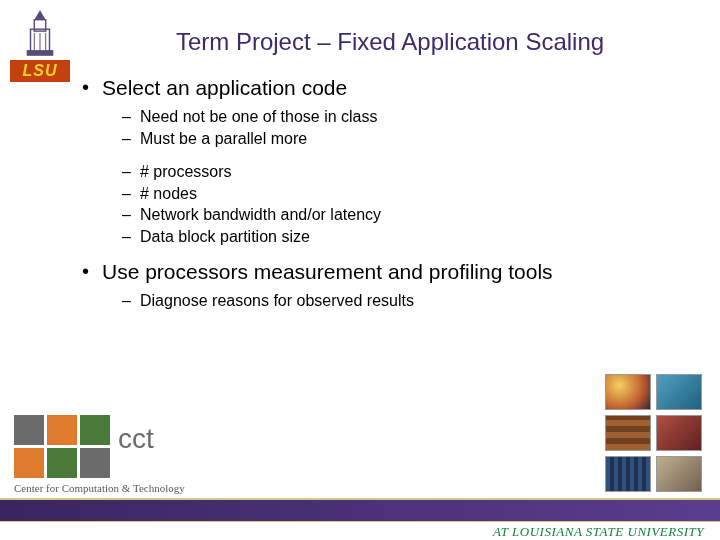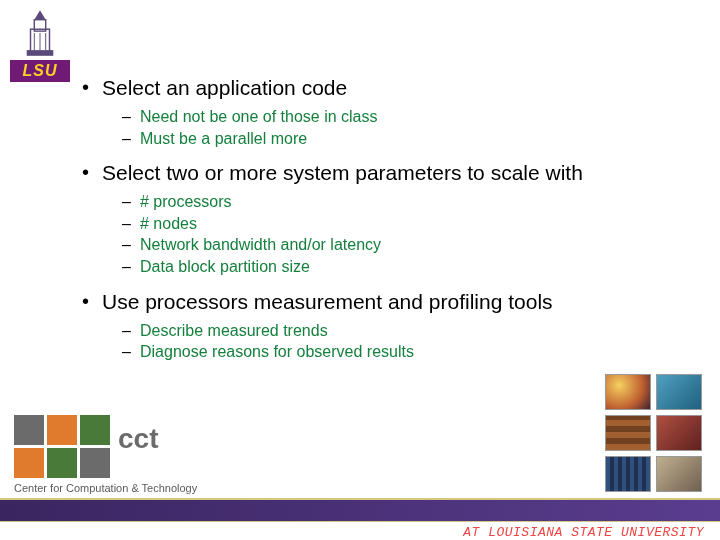--- a/index.html
+++ b/index.html
@@ -23,21 +23,21 @@
     width: 60px;
   }
   .tower {
     width: 38px;
     height: 50px;
     margin: 0 auto 2px;
     position: relative;
   }
   .tower svg { display: block; }
   .lsu-text {
-    background: #701a75;
+    background: #c2410c;
     color: #fdd023;
     font-weight: bold;
     font-size: 16px;
     text-align: center;
     padding: 2px 6px;
     letter-spacing: 1px;
     font-style: italic;
   }
   .title {
     position: absolute;
@@ -70,21 +70,21 @@
     top: 0;
     color: #000;
     font-size: 20px;
   }
   .sub {
     margin-left: 42px;
     margin-bottom: 12px;
   }
   .b2 {
     font-size: 16px;
-    color: #15803d;
+    color: #000000;
     padding-left: 18px;
     position: relative;
     line-height: 1.35;
   }
   .b2::before {
     content: "–";
     position: absolute;
     left: 0;
     top: 0;
     color: #000;
@@ -108,45 +108,46 @@
   .sq2 { background: #e07b2e; }
   .sq3 { background: #4a7a3a; }
   .sq4 { background: #e07b2e; }
   .sq5 { background: #4a7a3a; }
   .sq6 { background: #6b6b6b; }
   .cct-text {
     clear: both;
     padding-top: 4px;
     color: #5a5a5a;
     font-size: 11px;
+    font-family: Liberation Serif, serif;
   }
   .cct-big {
     font-size: 28px;
     color: #6b6b6b;
-    font-weight: bold;
+    font-weight: normal;
     padding-top: 8px;
     display: inline-block;
   }
   .footer-bar {
     position: absolute;
     bottom: 18px;
     left: 0;
     right: 0;
     height: 24px;
     background: linear-gradient(to right, #3a2560 0%, #5a3d8f 100%);
     border-top: 2px solid #d4c97a;
     border-bottom: 1px solid #d4c97a;
   }
   .footer-text {
     position: absolute;
     right: 16px;
     bottom: 0;
-    color: #ef4444;
+    color: #15803d;
     font-size: 13px;
-    font-family: Liberation Mono, monospace;
+    font-family: Liberation Serif, serif;
     font-style: italic;
     letter-spacing: 0.5px;
   }
   .thumbs {
     position: absolute;
     right: 18px;
     bottom: 48px;
     display: grid;
     grid-template-columns: 46px 46px;
     grid-auto-rows: 36px;
@@ -178,39 +179,38 @@
         <rect x="14" y="12" width="12" height="12" fill="none" stroke="#5a4a7a" stroke-width="1.5"></rect>
         <polygon points="20,2 14,12 26,12" fill="#5a4a7a"></polygon>
         <line x1="14" y1="26" x2="14" y2="44" stroke="#5a4a7a"></line>
         <line x1="20" y1="26" x2="20" y2="44" stroke="#5a4a7a"></line>
         <line x1="26" y1="26" x2="26" y2="44" stroke="#5a4a7a"></line>
       </svg>
     </div>
     <div class="lsu-text">LSU</div>
   </div>
 
+  <h1 class="title">Term Project – Fixed Application Scaling</h1>
 
   <div class="content">
     <div class="b1">Select an application code</div>
     <div class="sub">
       <div class="b2">Need not be one of those in class</div>
       <div class="b2">Must be a parallel more</div>
     </div>
 
-    <div class="b1">Select two or more system parameters to scale with</div>
     <div class="sub">
       <div class="b2"># processors</div>
       <div class="b2"># nodes</div>
       <div class="b2">Network bandwidth and/or latency</div>
       <div class="b2">Data block partition size</div>
     </div>
 
     <div class="b1">Use processors measurement and profiling tools</div>
     <div class="sub">
-      <div class="b2">Describe measured trends</div>
       <div class="b2">Diagnose reasons for observed results</div>
     </div>
   </div>
 
   <div class="cct-logo">
     <div class="cct-squares">
       <div class="sq sq1"></div>
         <div class="sq sq2"></div>
         <div class="sq sq3"></div>
       <div class="sq sq4"></div>

